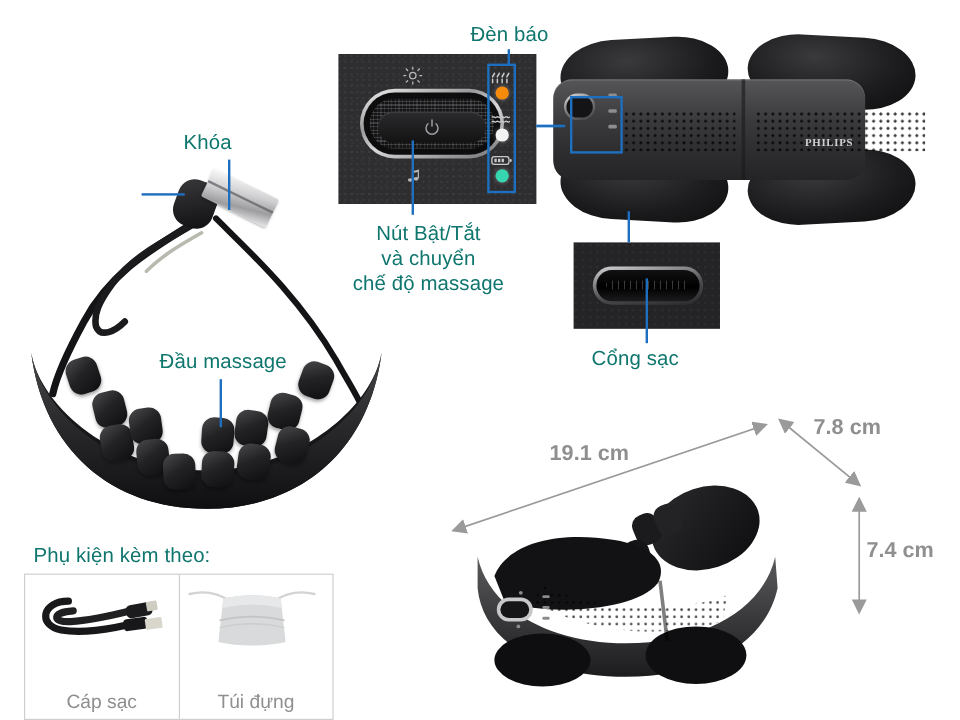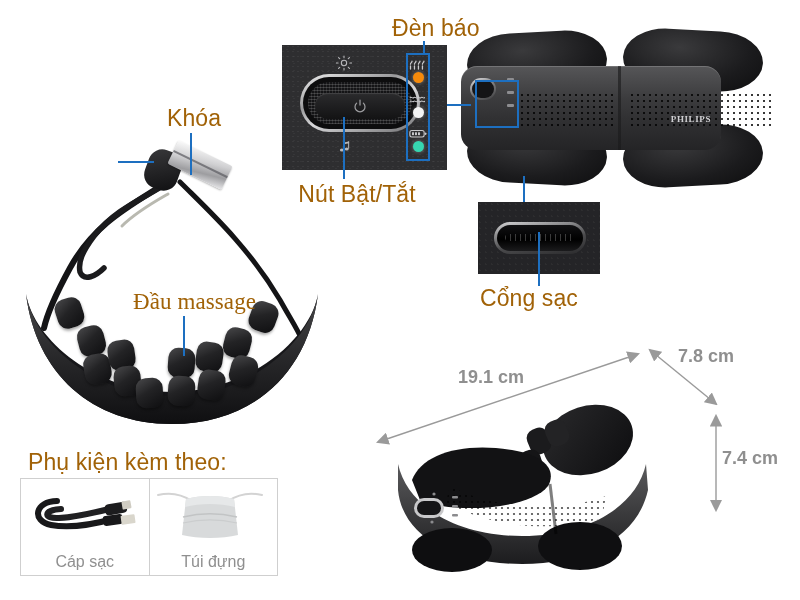--- a/index.html
+++ b/index.html
@@ -10,22 +10,22 @@
     font-family: "Liberation Sans", sans-serif;
     overflow: hidden;
   }
   #stage {
     position: relative;
     width: 800px; height: 600px;
     background: #fff;
   }
   .lbl {
     position: absolute;
-    color: #a16207;
-    font-size: 23px;
+    color: #0f766e;
+    font-size: 17px;
     line-height: 21px;
     white-space: nowrap;
     letter-spacing: .1px;
   }
   .lbl.ctr { text-align: center; }
   .line {
     position: absolute;
     background: #1d6fc0;
   }
   .line.v { width: 2px; }
@@ -217,21 +217,21 @@
     width: 27px; height: 30px;
     border-radius: 10px;
     background: linear-gradient(150deg,#4a4a4c 0%,#232325 45%,#0e0e10 100%);
     box-shadow: 0 2px 3px rgba(0,0,0,.35);
   }
 
   
   #acc-title { position: absolute; left: 28px; top: 452px; }
   #acc-box {
     position: absolute; left: 20px; top: 478px;
-    width: 258px; height: 98px;
+    width: 258px; height: 122px;
     border: 1px solid #cfcfcf;
     display: flex;
   }
   .acc-cell {
     flex: 1; position: relative;
     display: flex; flex-direction: column;
     align-items: center; justify-content: flex-end;
     padding-bottom: 4px;
   }
   .acc-cell + .acc-cell { border-left: 1px solid #cfcfcf; }
@@ -455,34 +455,36 @@
         <path d="M36 14 C50 10, 70 10, 84 14 L85 22 C70 18, 50 18, 35 22 Z" fill="#e6e8e9"></path>
         <path d="M33 32 C50 28, 70 28, 87 32" stroke="#c2c4c5" stroke-width="1.6" fill="none"></path>
         <path d="M33 38 C50 34, 70 34, 87 38" stroke="#cbcdce" stroke-width="1.2" fill="none"></path>
       </svg>
       <span class="acc-cap">Túi đựng</span>
     </div>
   </div>
 
   <div class="line h" style="left:118px; top:161px; width:36px;"></div>
 
-  <div class="lbl" style="left:167px; top:108px;">Khóa</div>
+  <div class="lbl" style="left:153px; top:108px;">Khóa</div>
   <div class="line v" style="left:190px; top:133px; height:42px;"></div>
 
-  <div class="lbl" style="left:133px; top:291px;font-family:Liberation Serif, serif;">Đầu massage</div>
+  <div class="lbl" style="left:133px; top:291px;">Đầu massage</div>
   <div class="line v" style="left:183px; top:316px; height:40px;"></div>
 
   <div class="lbl" style="left:392px; top:18px;">Đèn báo</div>
   <div class="line v" style="left:423px; top:41px; height:14px;"></div>
 
   <div class="lbl ctr" style="left:282px; top:184px; width:150px; white-space:normal;">
     <div>Nút Bật/Tắt</div>
+    <div>và chuyển</div>
+    <div>chế độ massage</div>
   </div>
   <div class="line v" style="left:343px; top:117px; height:62px;"></div>
 
-  <div class="lbl" style="left:480px; top:288px;">Cổng sạc</div>
+  <div class="lbl" style="left:493px; top:288px;">Cổng sạc</div>
   <div class="line v" style="left:538px; top:232px; height:54px;"></div>
   <div class="line v" style="left:523px; top:176px; height:26px;"></div>
 
   <div class="line h" style="left:447px; top:104px; width:24px;"></div>
   <div class="line h" style="left:447px; top:104px; width:22px;"></div>
 
 </div>
 
 </body></html>

